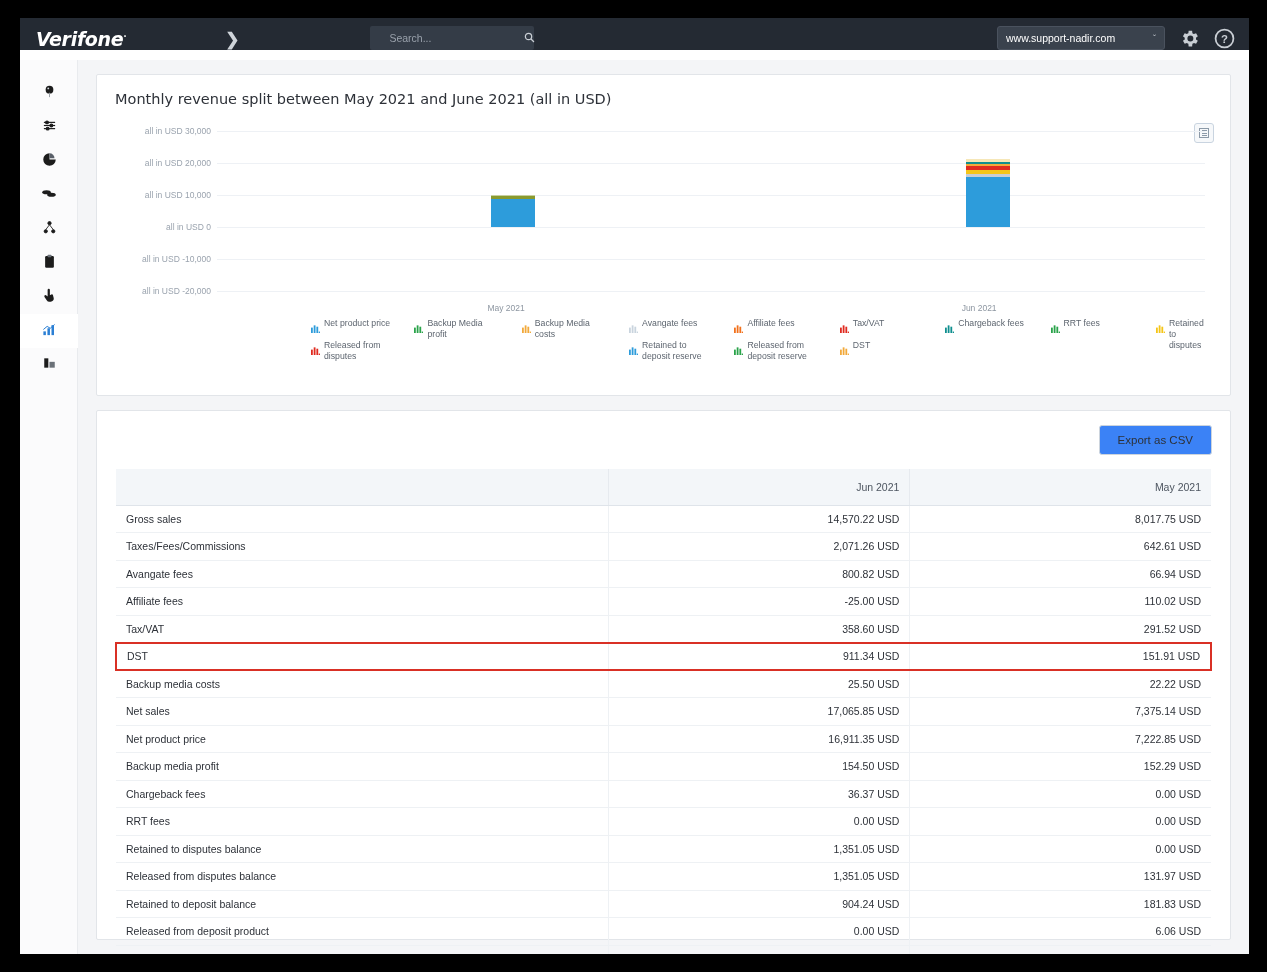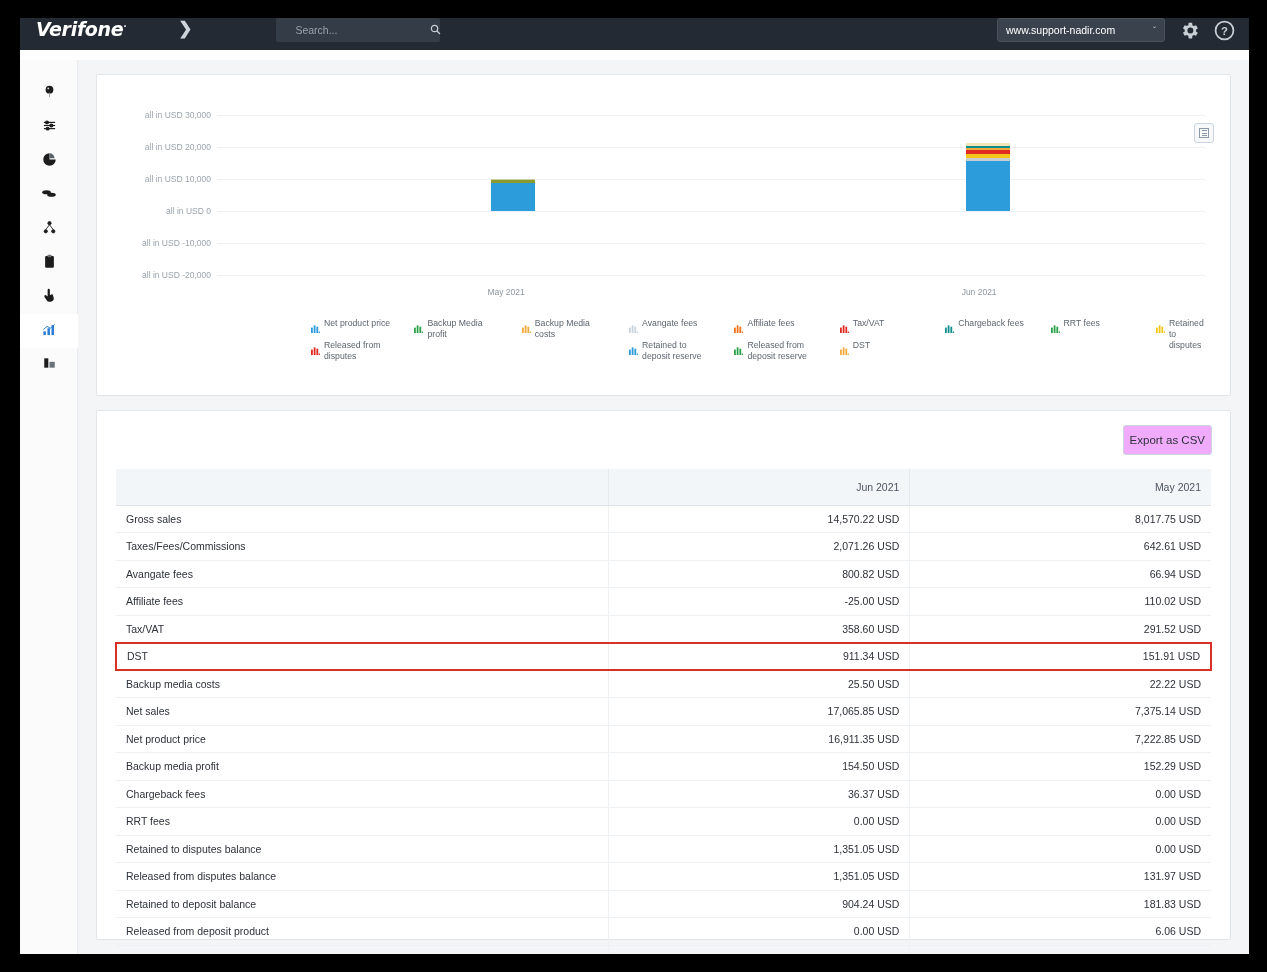--- a/index.html
+++ b/index.html
@@ -21,21 +21,21 @@
     width: 1229px; height: 936px;
     background: #ffffff;
     overflow: hidden;
   }
 
   
   #topbar {
     position: absolute; left: 0; top: 0;
     width: 1229px; height: 32px;
     background: #242a33;
-    display: flex; align-items: flex-start;
+    display: flex; align-items: flex-end; gap: 47px;
   }
   #logo {
     color: #ffffff;
     font-size: 19px;
     font-weight: bold;
     font-style: italic;
     letter-spacing: -0.3px;
     margin-left: 16px;
     font-family: "DejaVu Sans", sans-serif;
   }
@@ -183,22 +183,22 @@
     position: relative;
     margin-top: 14px;
     background: #ffffff;
     border: 1px solid #e2e5e9;
     border-radius: 2px;
     height: 530px;
     padding: 14px 18px 0 18px;
   }
   #export-row { display: flex; justify-content: flex-end; }
   #export-btn {
-    height: 30px; padding: 0 6px;
-    background: #f0abfc;
+    height: 30px; padding: 0 18px;
+    background: #3b82f6;
     border: 1px solid #ccd4dd;
     border-radius: 3px;
     font-size: 11.5px; color: #2d3138;
     font-family: "Liberation Sans", sans-serif;
     cursor: pointer;
   }
   table {
     margin-top: 14px;
     width: 100%;
     border-collapse: collapse;
@@ -353,20 +353,21 @@
           <rect x="3" y="4" width="7" height="16"></rect>
               <rect x="12" y="10" width="9" height="10" fill="#6b7178"></rect>
         </svg>
       </span>
     </div>
   </div>
 
   <div id="content">
 
     <div id="chart-card">
+      <div id="chart-title">Monthly revenue split between May 2021 and June 2021 (all in USD)</div>
 
       <div id="chart-menu-btn">
         <span class="lines">
               <i></i>
               <i></i>
               <i></i>
             </span>
       </div>
 
       <div id="plot">

